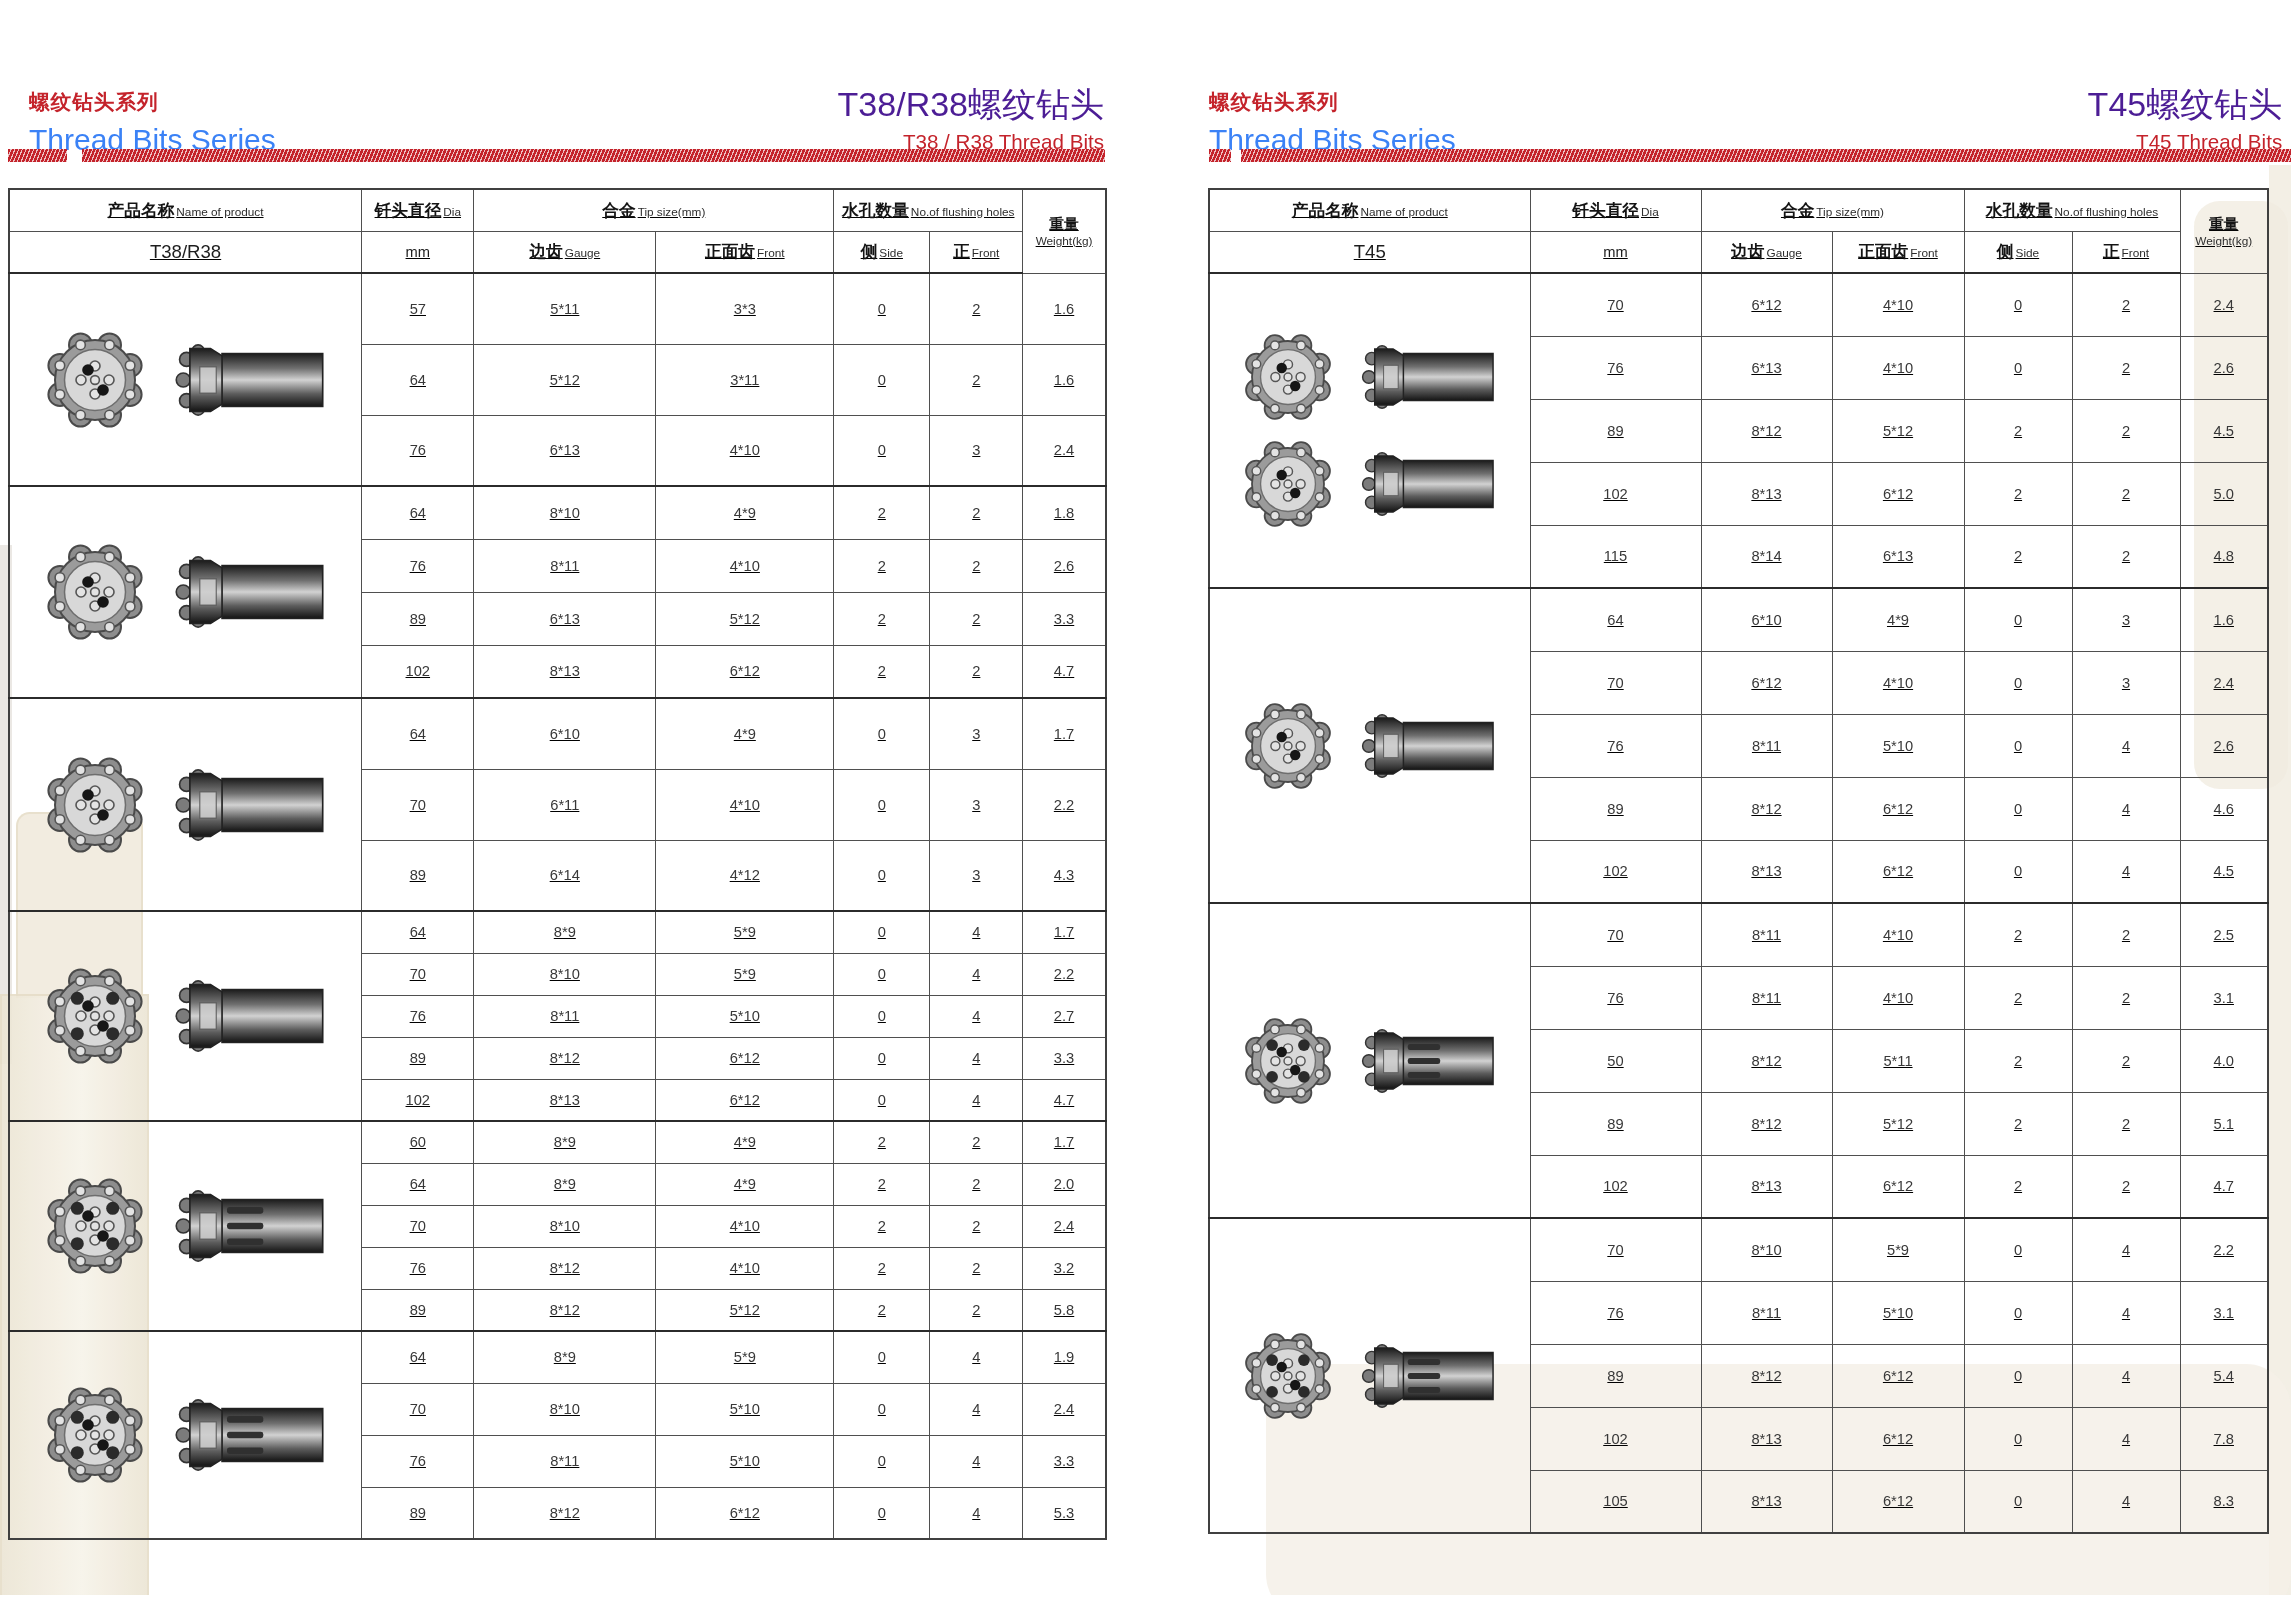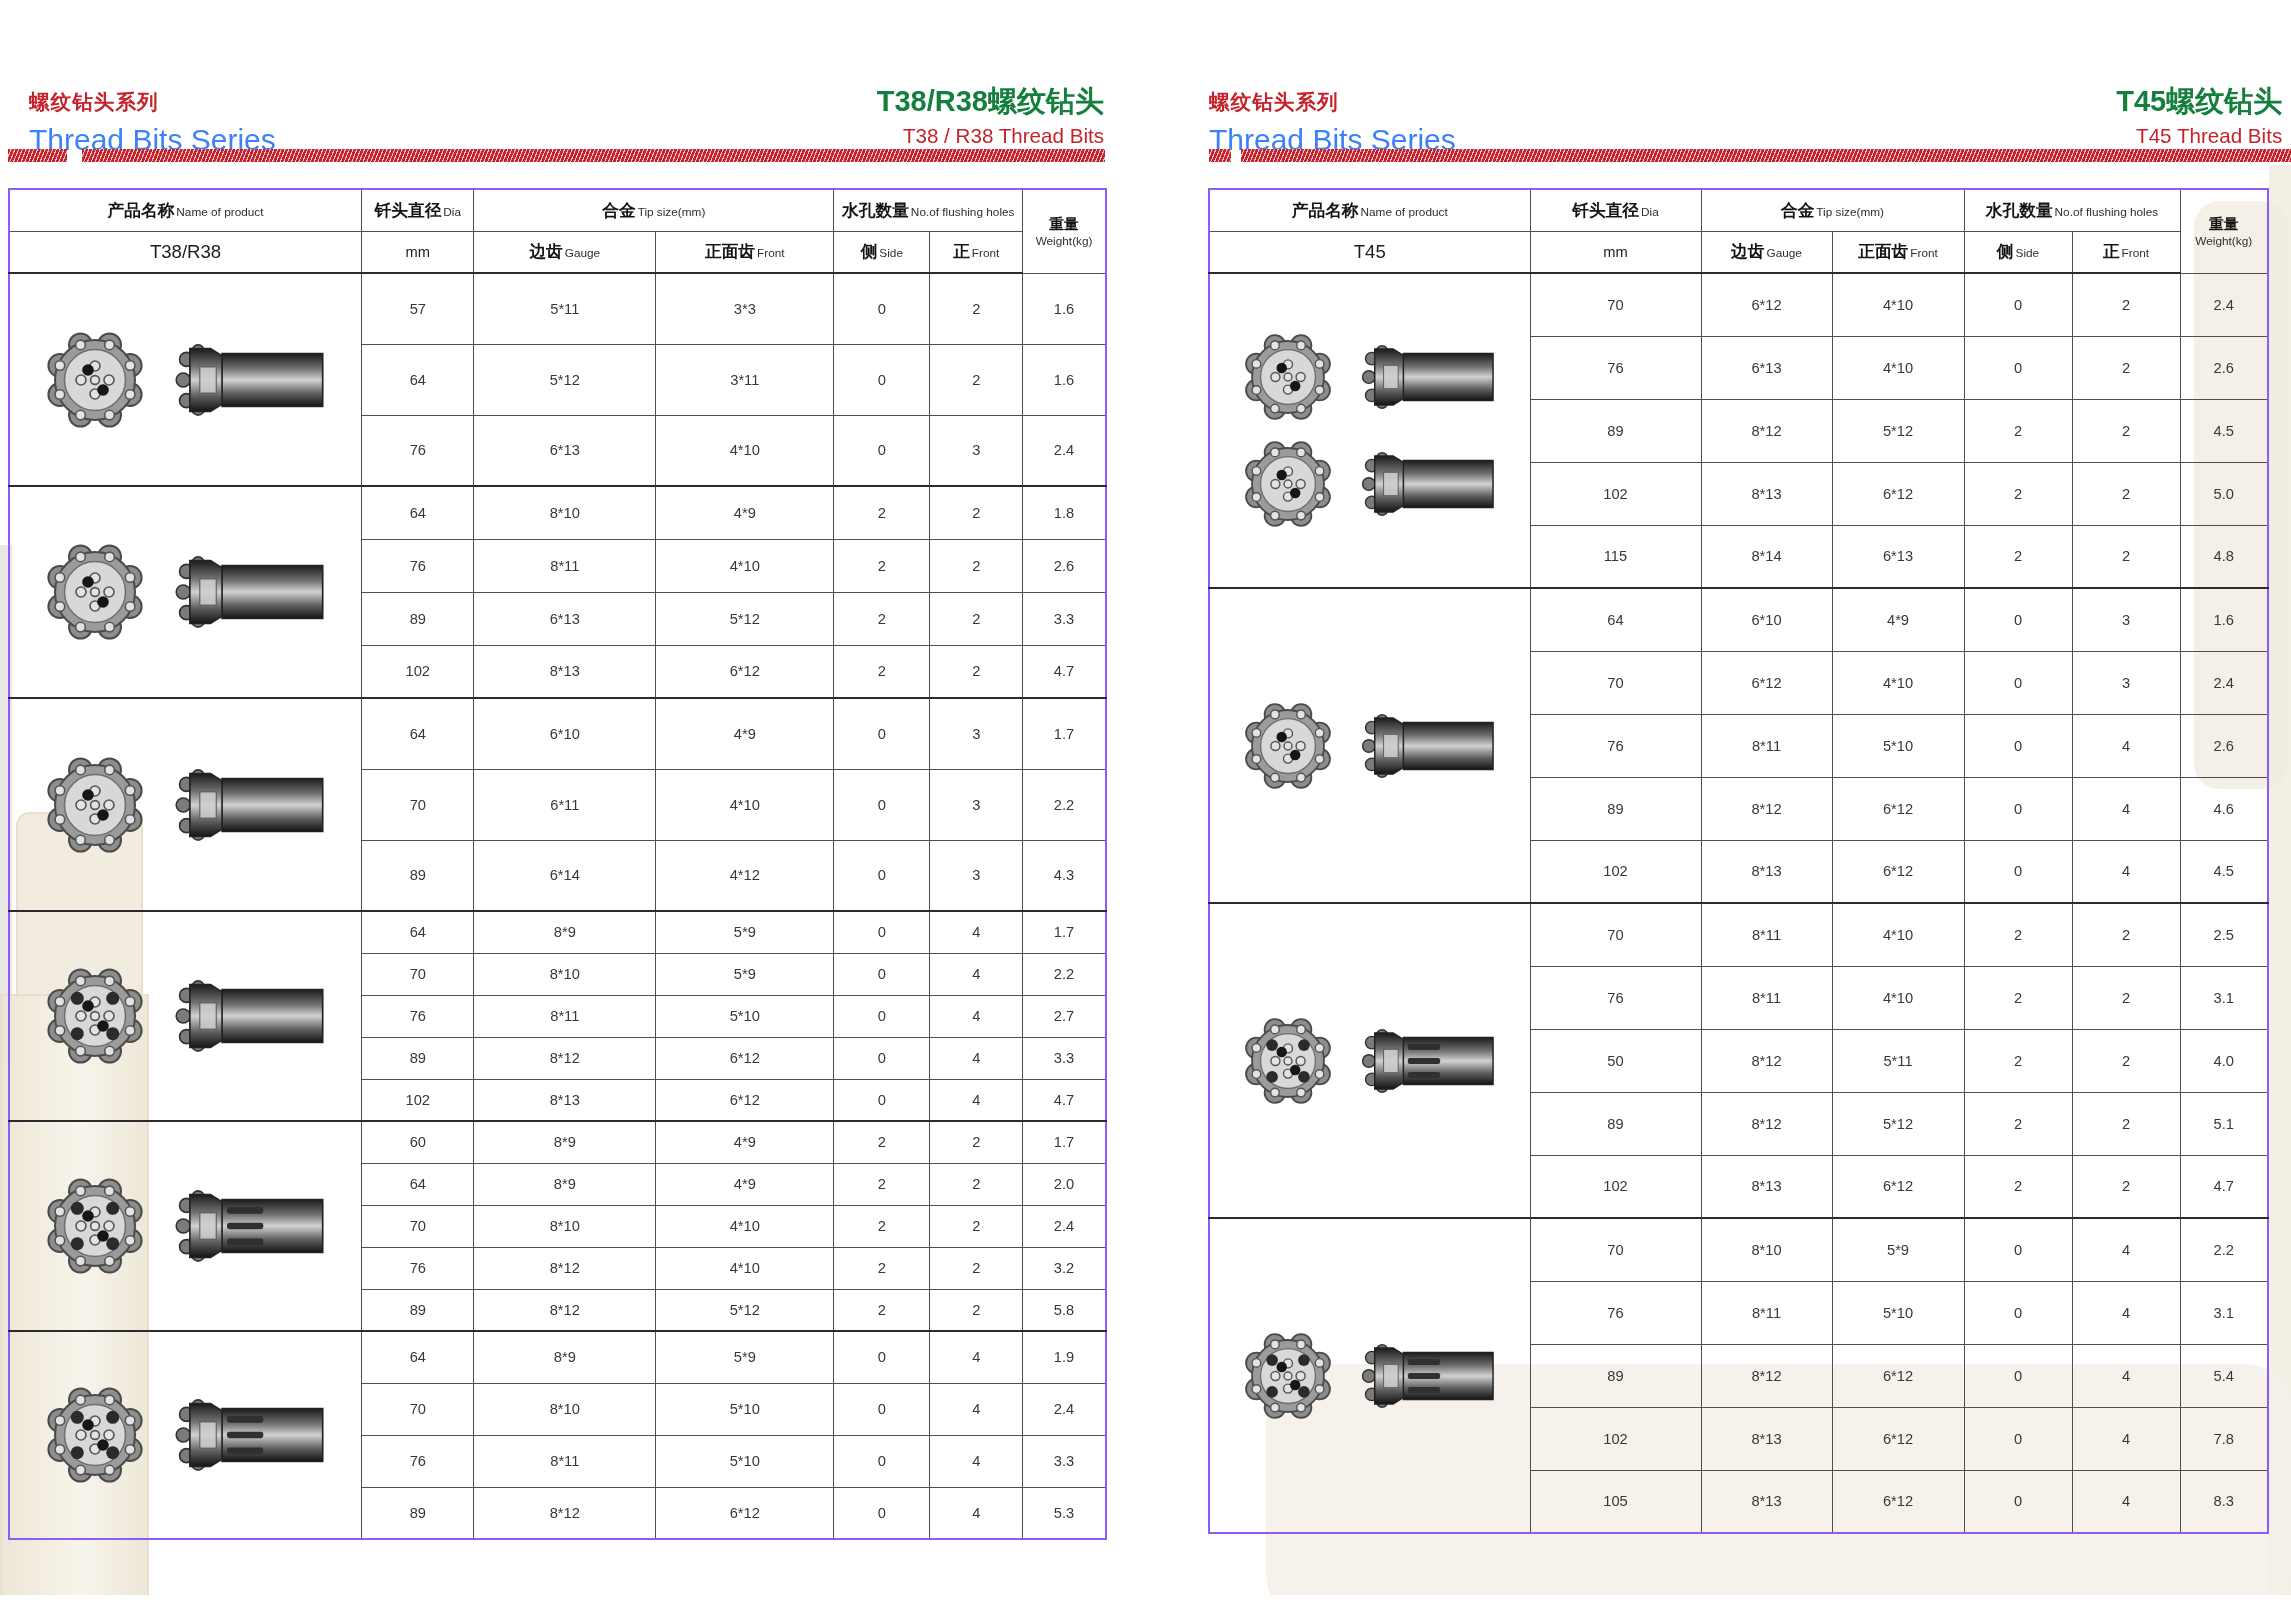--- a/index.html
+++ b/index.html
@@ -23,40 +23,41 @@
   #wm-bottom-drill { left:1266px; top:1364px; width:1025px; height:255px; background:#f4f0e7; opacity:.85; border-radius:45px; }
 
   
   .series { position:absolute; top:88px; z-index:2; }
   .series .zh { font-size:20.6px; font-weight:bold; color:#c4232b; letter-spacing:1px; }
   .series .en { font-size:30px; color:#3b82f6; margin-top:7px; }
   #series-left  { left:29px; }
   #series-right { left:1209px; }
 
   .ptitle { position:absolute; top:82px; text-align:right; z-index:2; }
-  .ptitle .zh { font-size:29px; font-weight:bold; color:#15803d; }
+  .ptitle .zh { font-size:34px; font-weight:normal; color:#4c1d95; }
   .ptitle .en { font-size:20.6px; color:#c4232b; margin-top:2px; }
   #ptitle-left  { right:1188px; }
   #ptitle-right { right:9.8px; }
 
   .stripe {
     position:absolute; top:149px; height:12.7px; z-index:2;
     background: repeating-linear-gradient(112deg, #c4232b 0px, #c4232b 2.4px, #eec0c3 2.4px, #eec0c3 3.5px);
   }
   #stripe-l1 { left:7.8px;    width:59px;  }
   #stripe-l2 { left:82px;   width:1023px;}
   #stripe-r1 { left:1209px; width:21.6px;  }
   #stripe-r2 { left:1241px; width:1051px;}
 
   
   table.bits-table {
     position:absolute; z-index:1;
     border-collapse:collapse; table-layout:fixed;
-    border:2px solid #8b5cf6;
+    border:2px solid #404040;
     background:transparent;
+    text-decoration:underline;
   }
   #table-left  { left:7.8px;    top:188px; width:1098px; }
   #table-right { left:1208px; top:188px; width:1060px; }
 
   .bits-table th, .bits-table td {
     border:1px solid #4f4f4f;
     text-align:center; vertical-align:middle;
     color:#383838; background:transparent;
   }
   .bits-table thead tr:last-child th { border-bottom:2px solid #2b2b2b; }

